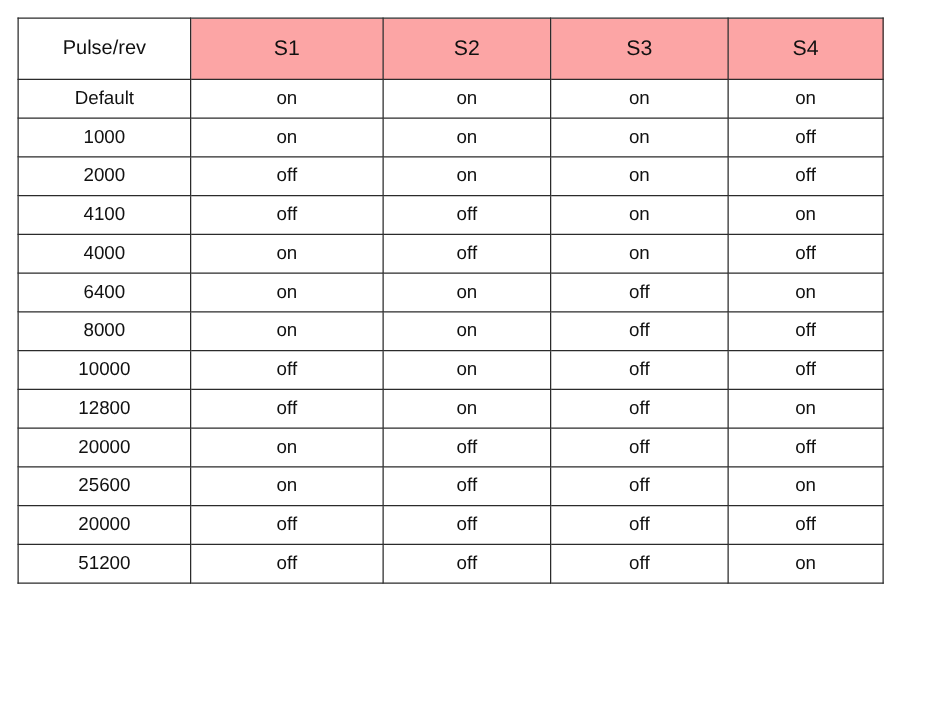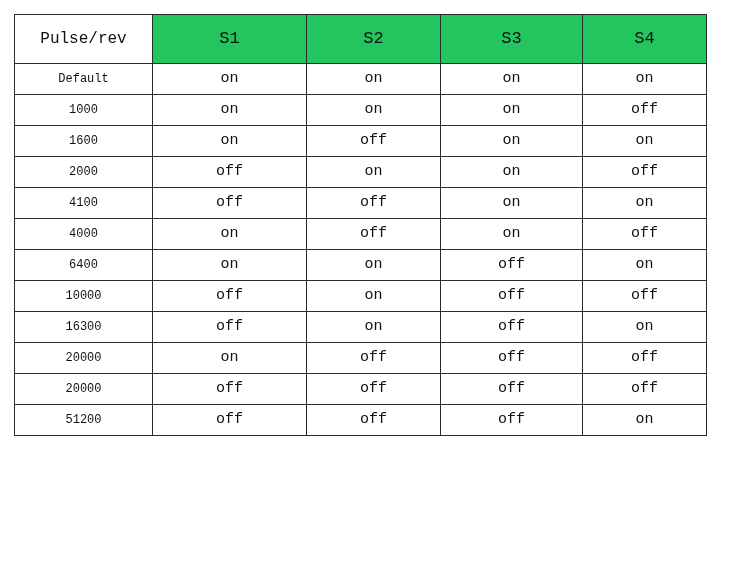--- a/index.html
+++ b/index.html
@@ -19,21 +19,20 @@
     width: 750px;
     height: 568px;
     box-sizing: border-box;
   }
   table.dip-table {
     border-collapse: collapse;
     table-layout: fixed;
     width: 692px;
     margin: 14px 0 0 14px;
     background: #ffffff;
-    font-family: Liberation Mono, monospace;
   }
   table.dip-table col.c0 { width: 138px; }
   table.dip-table col.c1 { width: 154px; }
   table.dip-table col.c2 { width: 134px; }
   table.dip-table col.c3 { width: 142px; }
   table.dip-table col.c4 { width: 124px; }
 
   table.dip-table th,
   table.dip-table td {
     border: 1px solid #2b2b2b;
@@ -43,31 +42,31 @@
     font-weight: normal;
     padding: 0;
     height: 30px;
     line-height: 30px;
     white-space: nowrap;
   }
   table.dip-table thead th {
     height: 48px;
     line-height: 48px;
     font-size: 17px;
-    background: #22c55e;
+    background: #fca5a5;
   }
   table.dip-table thead th.hdr-first {
     background: #ffffff;
     font-size: 16px;
   }
   table.dip-table tbody td {
     background: #ffffff;
   }
   table.dip-table tbody td.label-cell {
-    font-size: 12px;
+    font-size: 15px;
   }
 </style>
 </head>
 <body>
 
 <div class="page">
   <table class="dip-table">
     <colgroup>
       <col class="c0">
         <col class="c1">
@@ -93,27 +92,20 @@
         <td>on</td>
       </tr>
       <tr>
         <td class="label-cell">1000</td>
         <td>on</td>
         <td>on</td>
         <td>on</td>
         <td>off</td>
       </tr>
       <tr>
-        <td class="label-cell">1600</td>
-        <td>on</td>
-        <td>off</td>
-        <td>on</td>
-        <td>on</td>
-      </tr>
-      <tr>
         <td class="label-cell">2000</td>
         <td>off</td>
         <td>on</td>
         <td>on</td>
         <td>off</td>
       </tr>
       <tr>
         <td class="label-cell">4100</td>
         <td>off</td>
         <td>off</td>
@@ -128,39 +120,53 @@
         <td>off</td>
       </tr>
       <tr>
         <td class="label-cell">6400</td>
         <td>on</td>
         <td>on</td>
         <td>off</td>
         <td>on</td>
       </tr>
       <tr>
+        <td class="label-cell">8000</td>
+        <td>on</td>
+        <td>on</td>
+        <td>off</td>
+        <td>off</td>
+      </tr>
+      <tr>
         <td class="label-cell">10000</td>
         <td>off</td>
         <td>on</td>
         <td>off</td>
         <td>off</td>
       </tr>
       <tr>
-        <td class="label-cell">16300</td>
+        <td class="label-cell">12800</td>
         <td>off</td>
         <td>on</td>
         <td>off</td>
         <td>on</td>
       </tr>
       <tr>
         <td class="label-cell">20000</td>
         <td>on</td>
         <td>off</td>
         <td>off</td>
         <td>off</td>
+      </tr>
+      <tr>
+        <td class="label-cell">25600</td>
+        <td>on</td>
+        <td>off</td>
+        <td>off</td>
+        <td>on</td>
       </tr>
       <tr>
         <td class="label-cell">20000</td>
         <td>off</td>
         <td>off</td>
         <td>off</td>
         <td>off</td>
       </tr>
       <tr>
         <td class="label-cell">51200</td>

